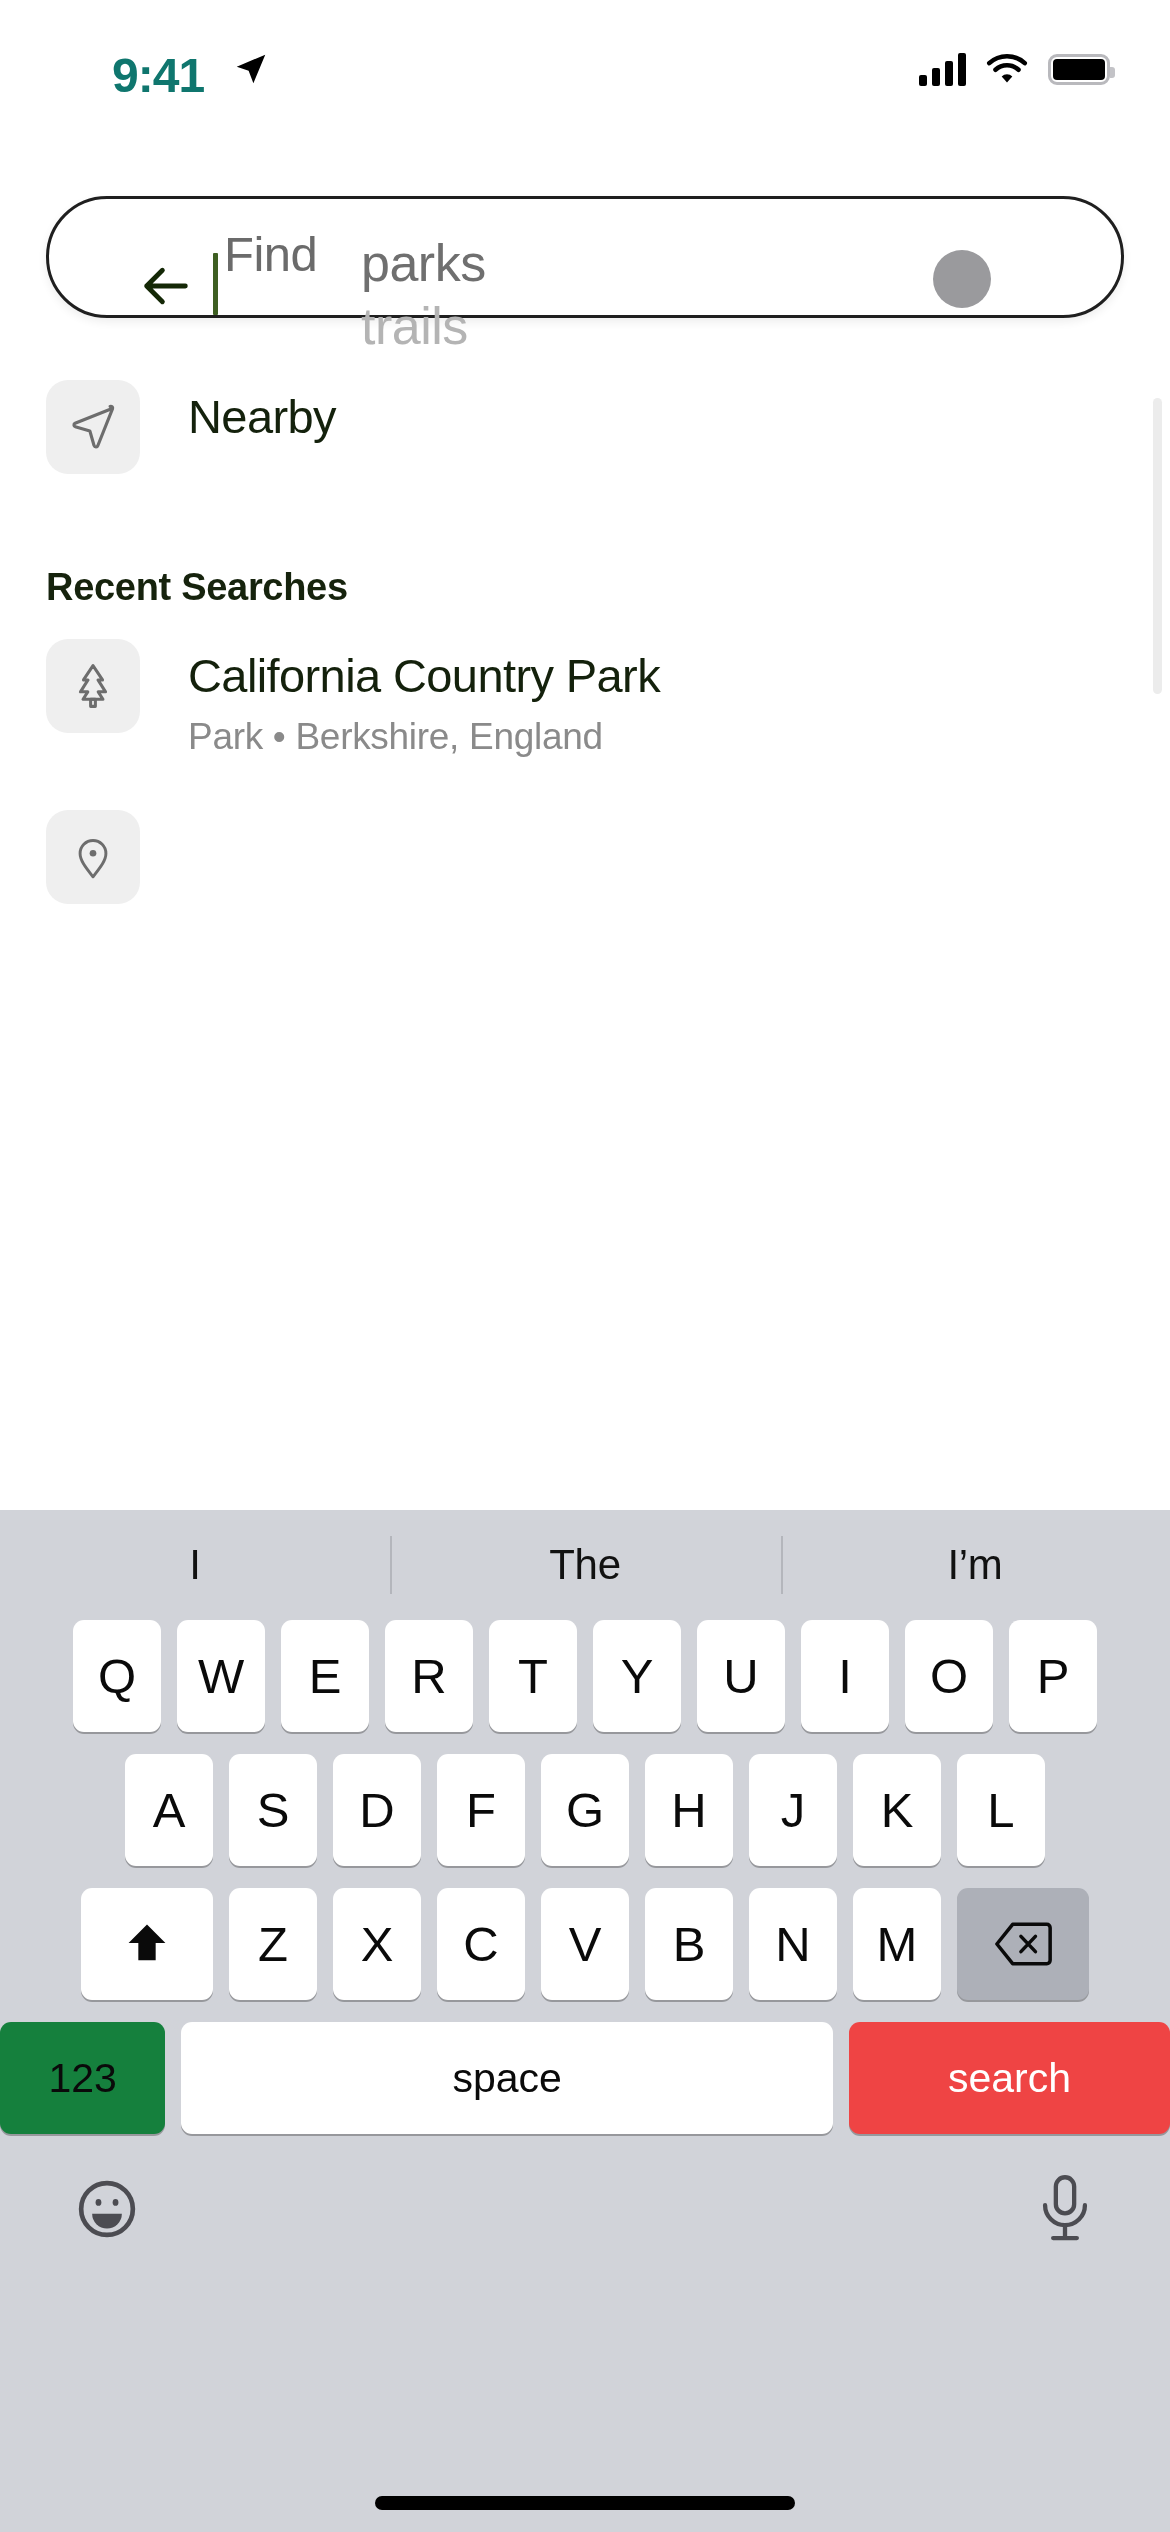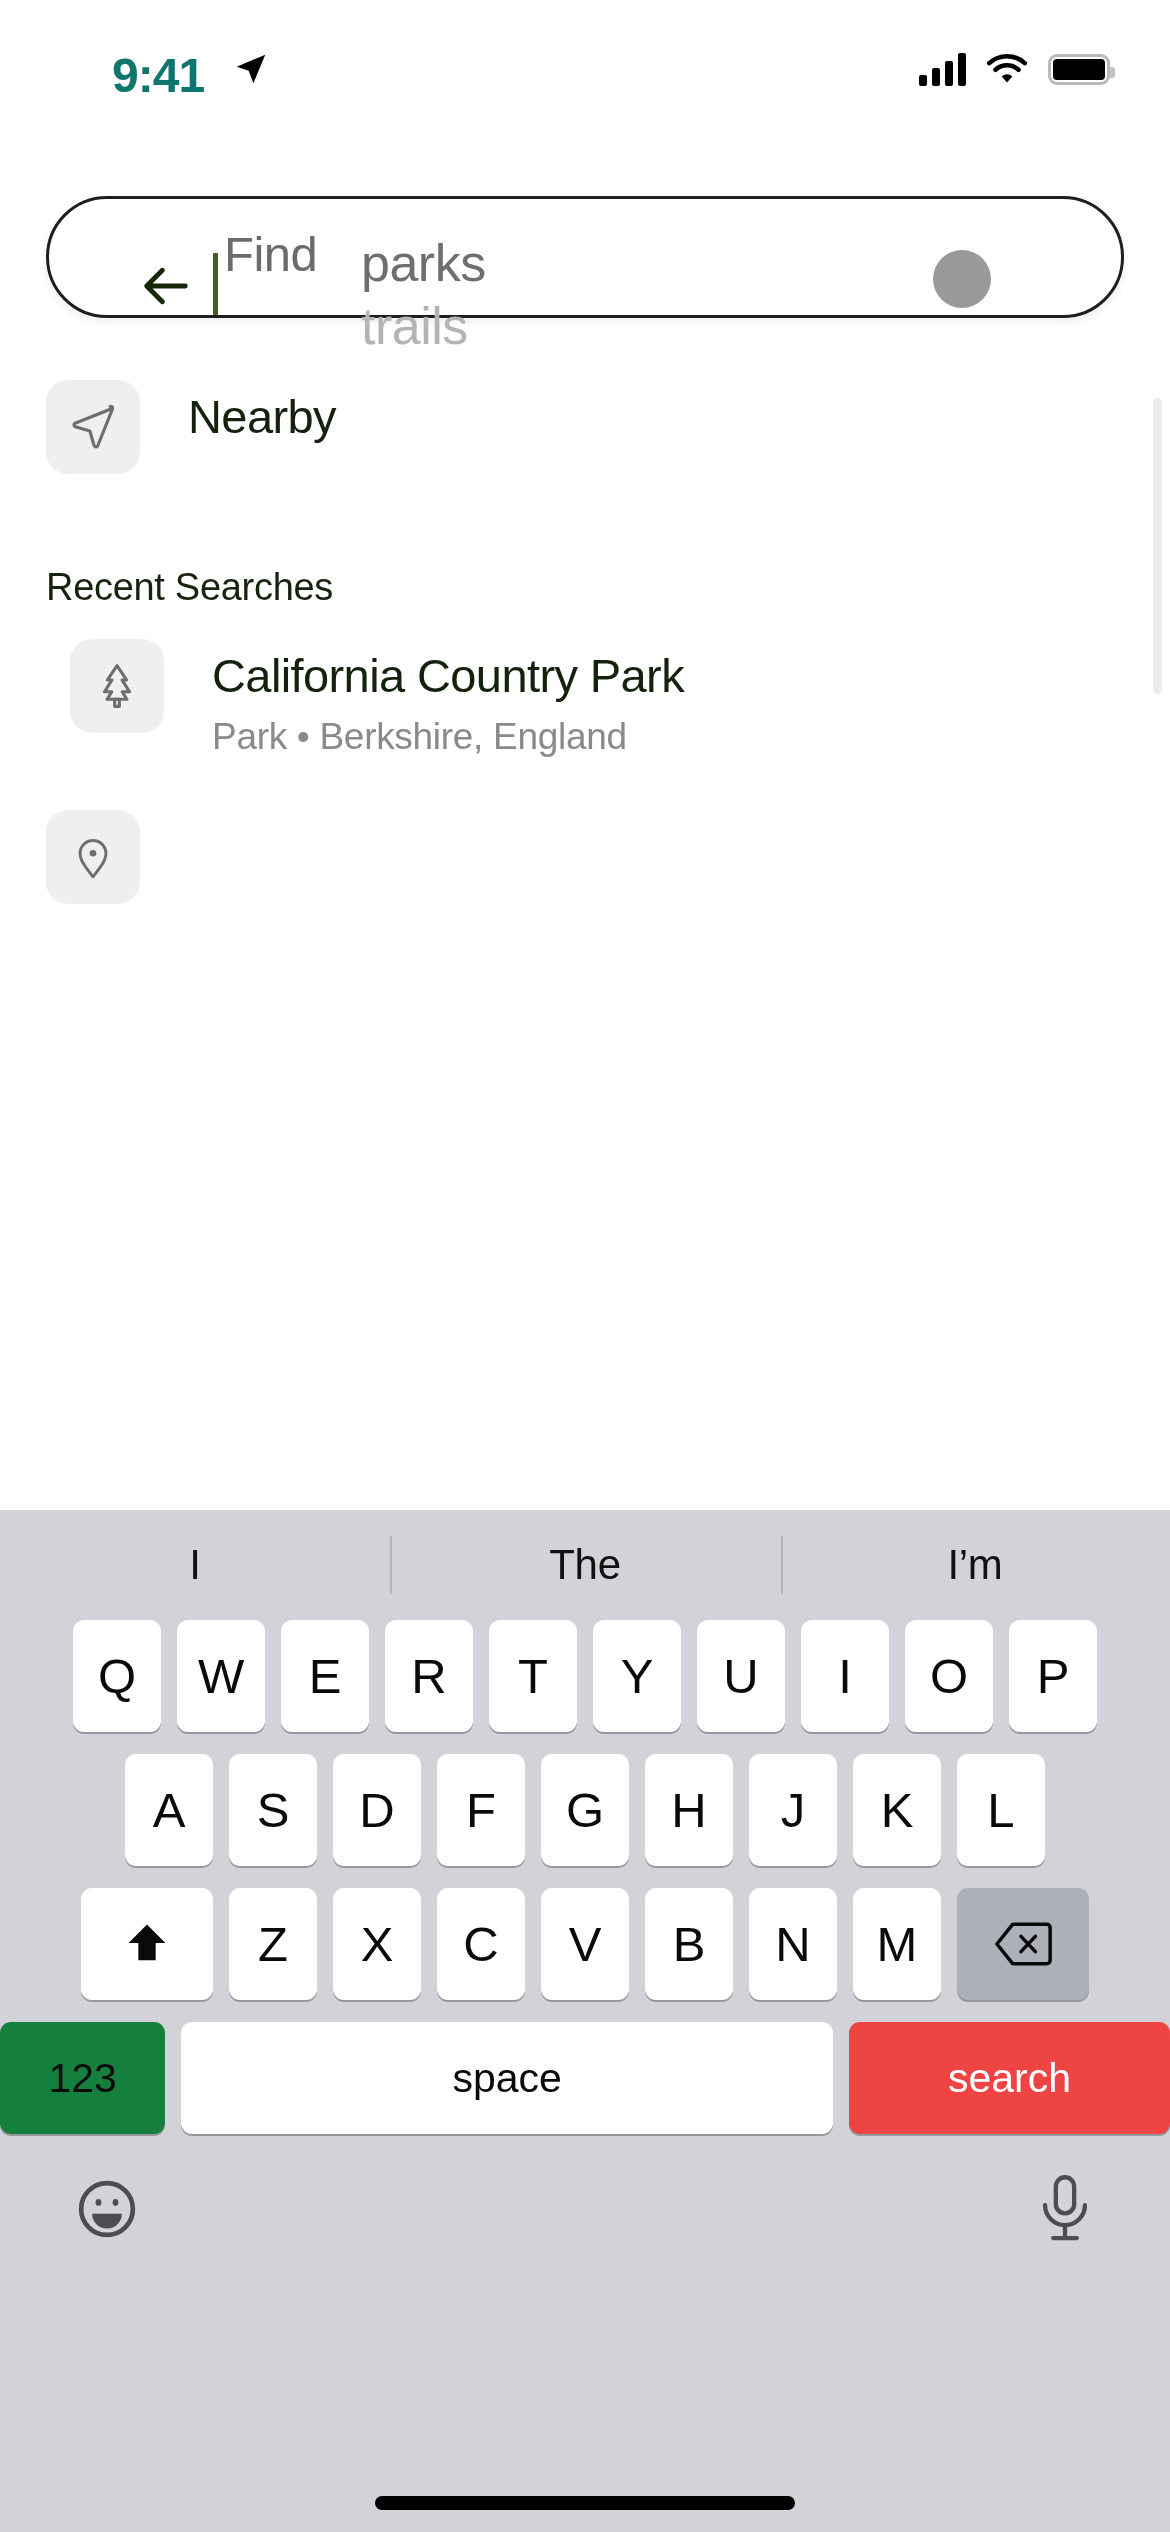--- a/index.html
+++ b/index.html
@@ -54,24 +54,24 @@
   .list { position:absolute; left:0; top:380px; width:1170px; }
   .row { display:flex; align-items:flex-start; padding:0 46px; margin-bottom:18px; }
   .thumb {
     width:94px; height:94px; border-radius:22px; background:#efefef;
     display:flex; align-items:center; justify-content:center; flex:0 0 auto;
   }
   .row-text { margin-left:48px; padding-top:8px; }
   .row-title { font-size:47px; color:#14210c; letter-spacing:-0.6px; line-height:1.25; }
   .row-sub { font-size:37px; color:#8a8a8a; letter-spacing:-0.3px; margin-top:10px; }
   .section-head {
-    padding:0 46px; font-size:38px; font-weight:400; color:#16230d;
+    padding:0 46px; font-size:38px; font-weight:700; color:#16230d;
     letter-spacing:-0.3px; margin:92px 0 30px;
   }
-  .row.tall { margin-bottom:24px;margin-left:24px; }
+  .row.tall { margin-bottom:24px; }
   .row.two-line .row-title { line-height:1.32; max-width:820px; }
 
   
   .keyboard { position:absolute; left:0; bottom:0; width:1170px; height:1022px; background:#d1d3d9; }
   .suggestbar { height:110px; display:flex; align-items:center; position:relative; }
   .suggest { flex:1; text-align:center; font-size:42px; color:#111; letter-spacing:-0.3px; }
   .sugdiv { position:absolute; top:26px; width:2px; height:58px; background:#b4b6bc; }
   .krow { display:flex; justify-content:center; align-items:center; gap:16px; margin-bottom:22px; }
   .key {
     background:#fff; border-radius:11px; height:112px; width:88px;

